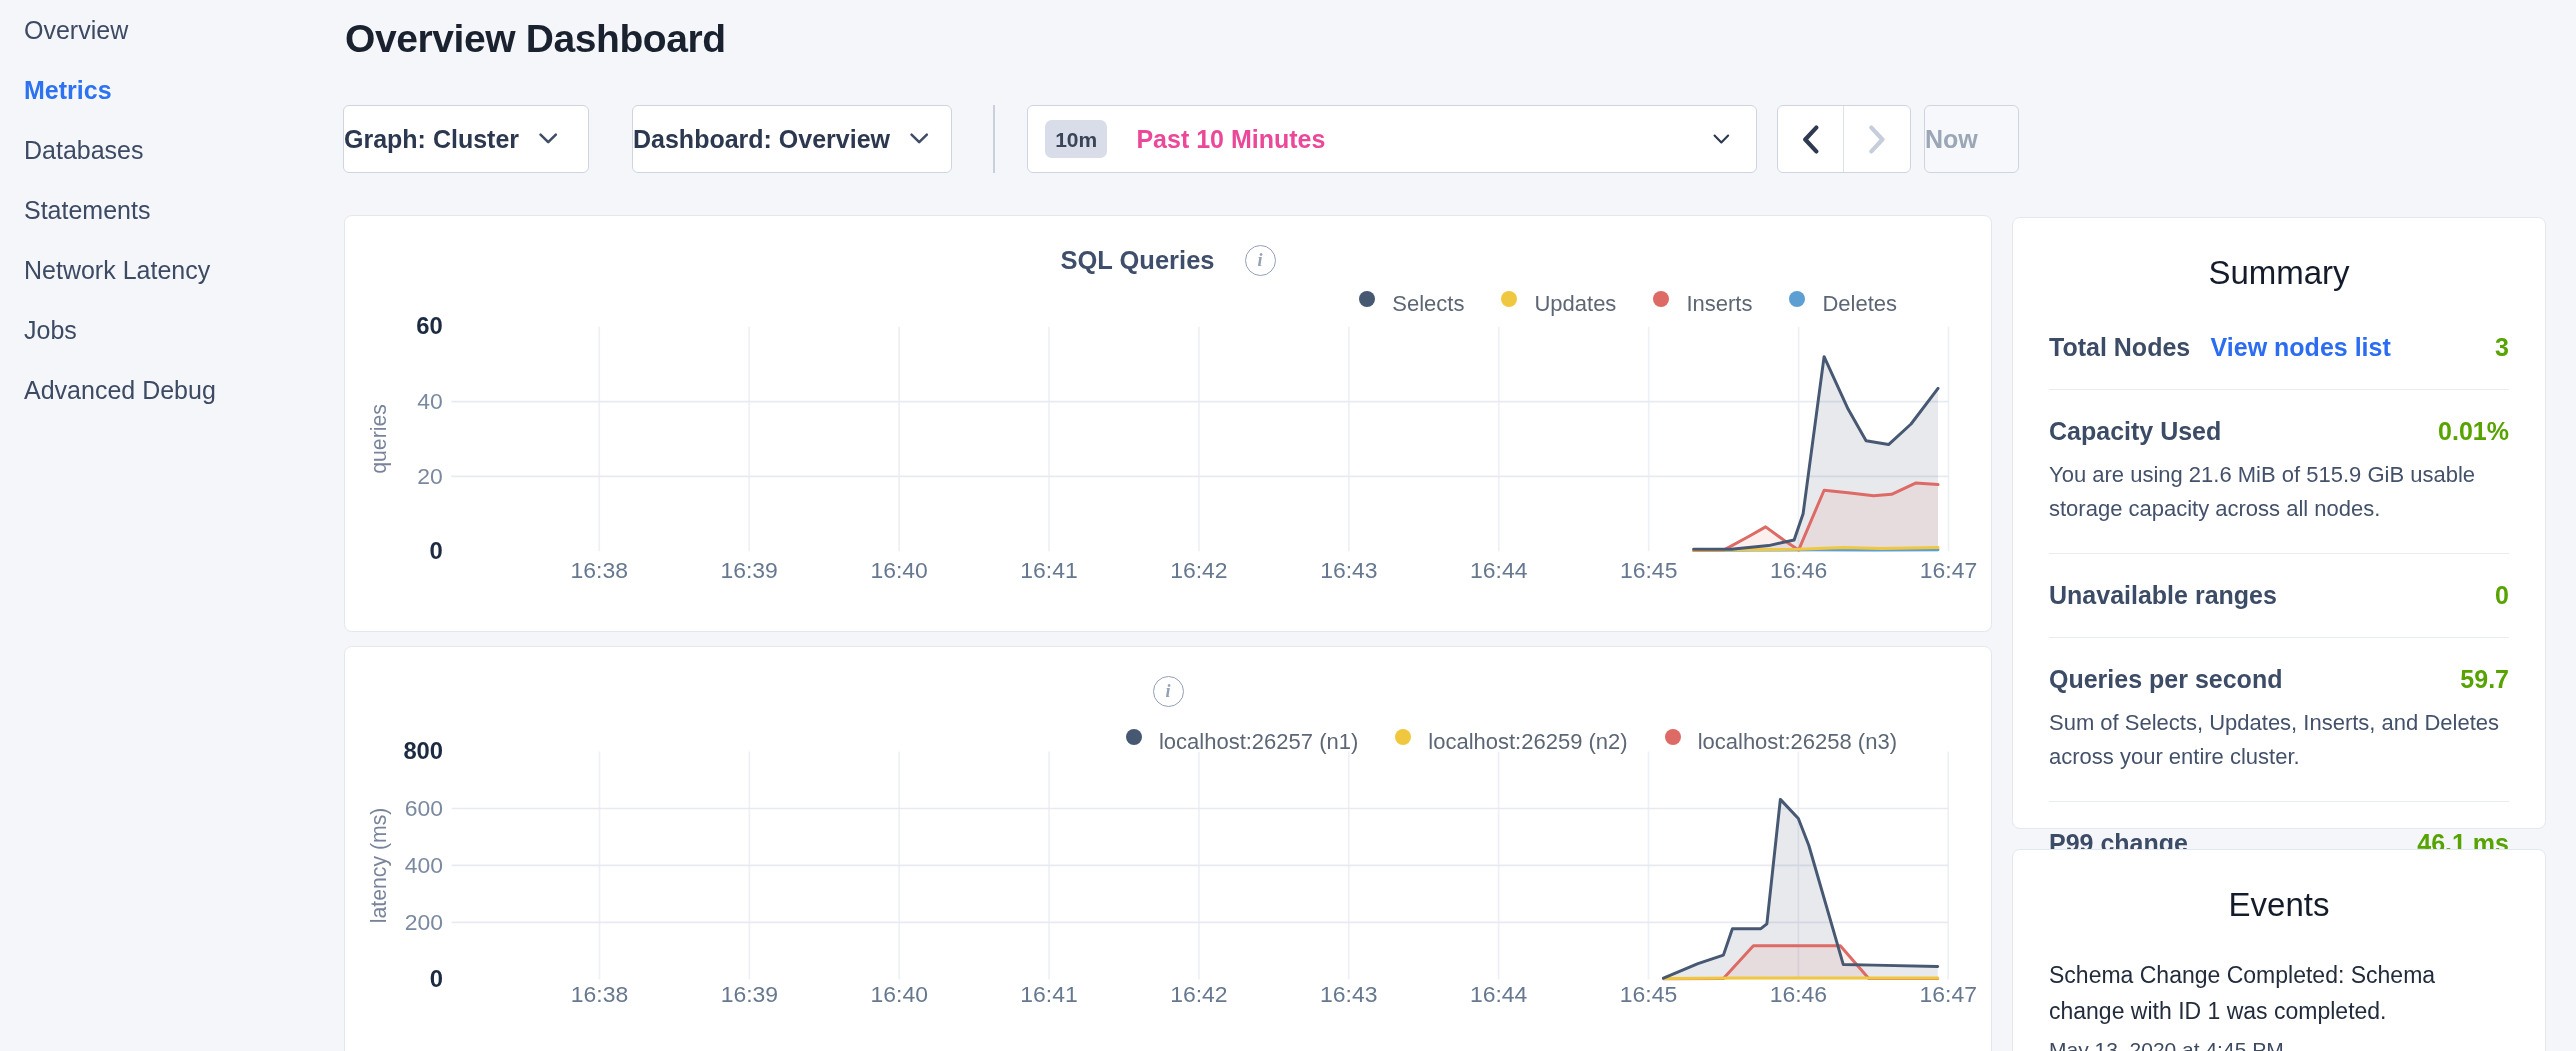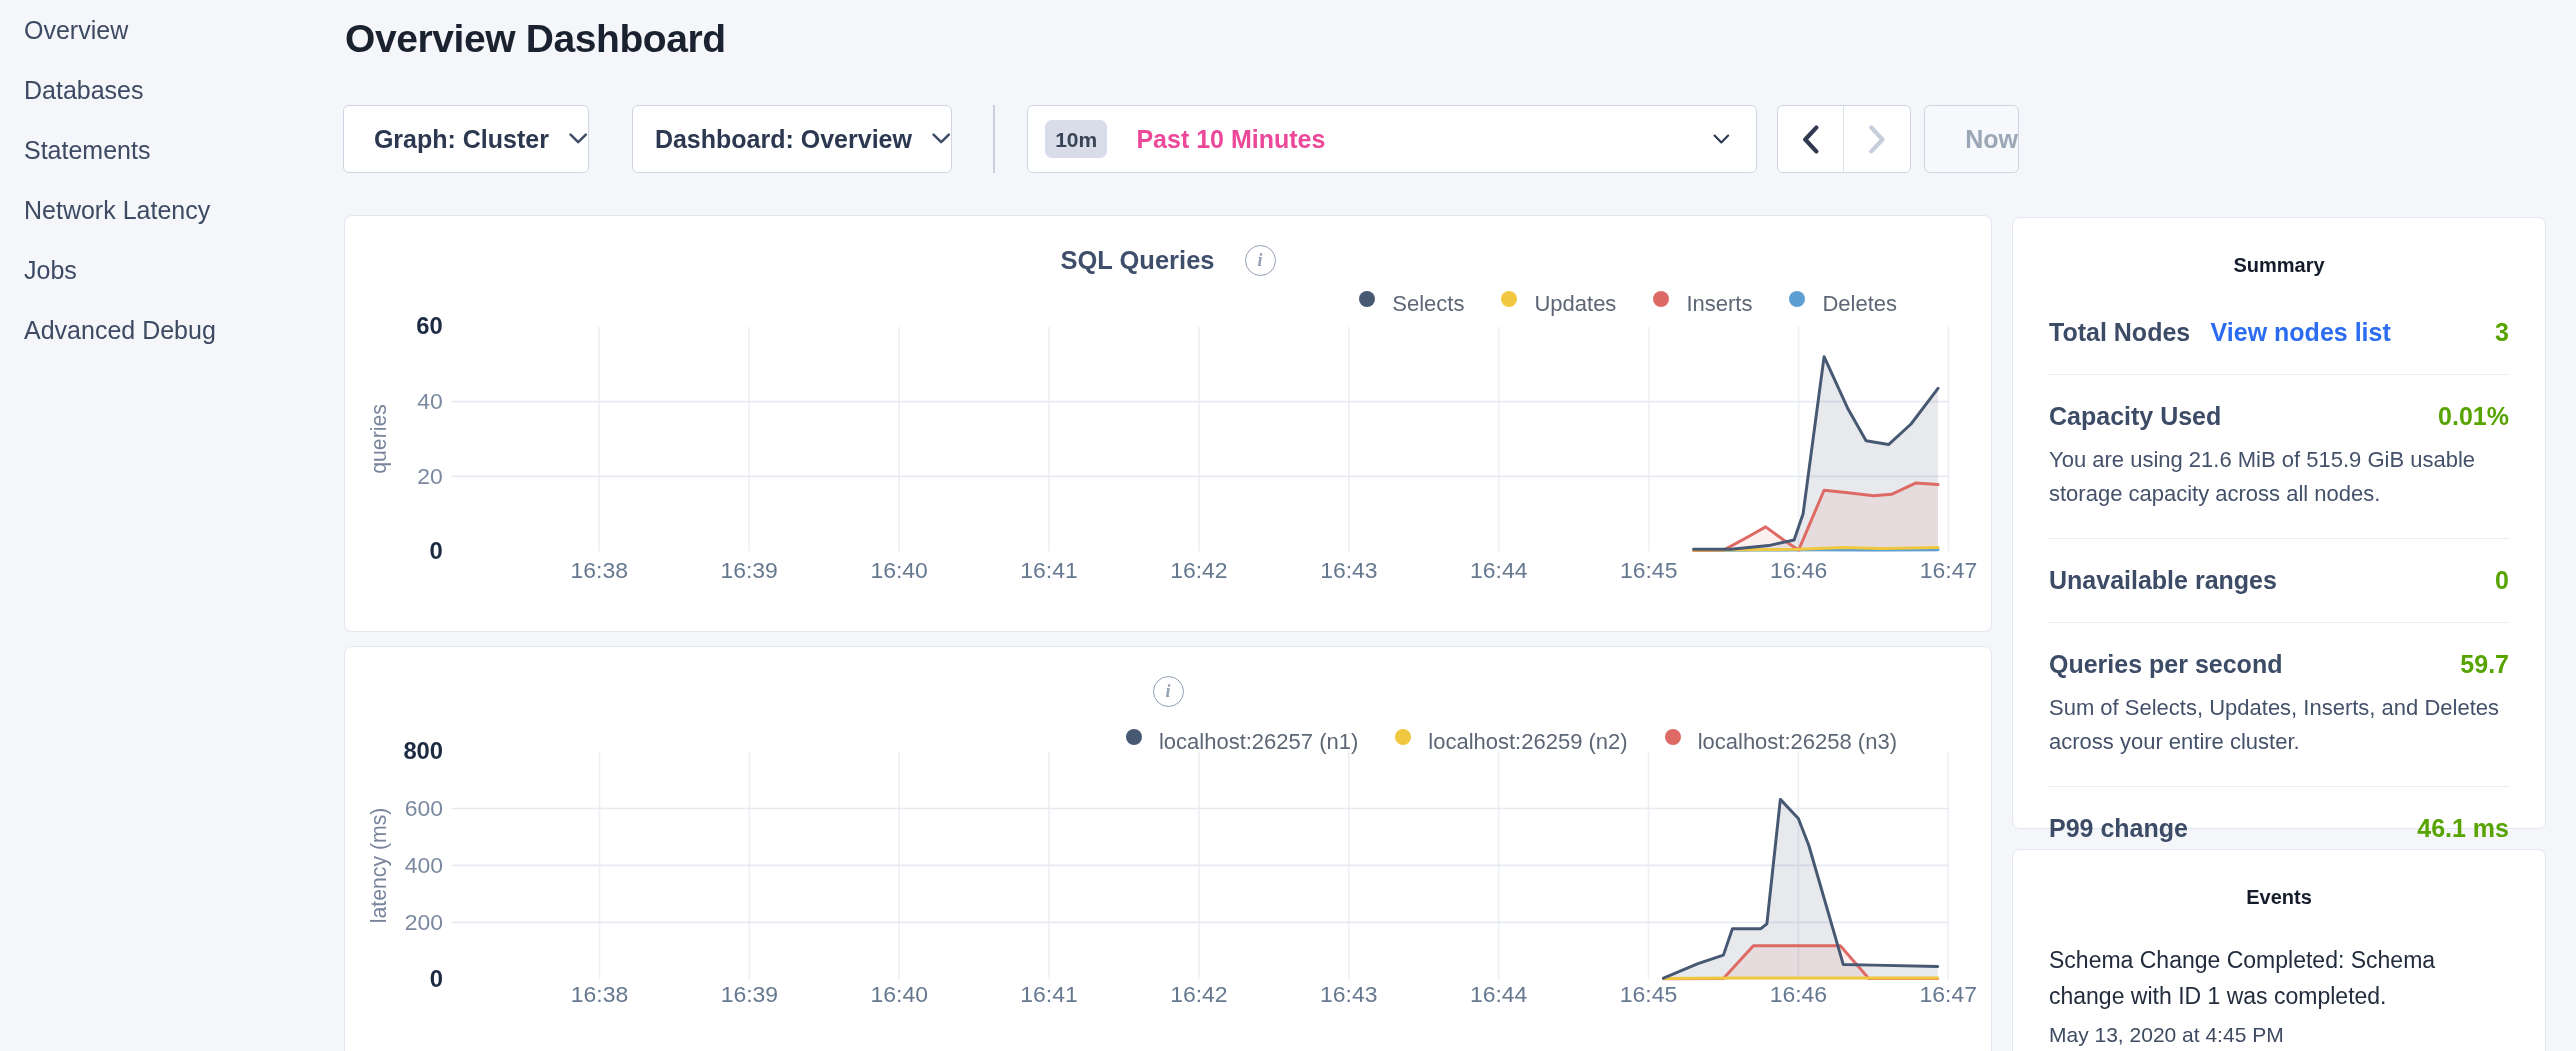--- a/index.html
+++ b/index.html
@@ -22,21 +22,21 @@
   
   .page-title {
     position:absolute; left:345px; top:17px;
     font-size:39px; font-weight:bold; color:#1a2230; letter-spacing:-0.4px;
   }
 
   .controls { position:absolute; left:0; top:105px; width:100%; height:68px; }
   .ctl {
     position:absolute; top:0; height:68px; background:#fff;
     border:1.7px solid #cfd5e0; border-radius:6px;
-    display:flex; align-items:center; justify-content:flex-end;
+    display:flex; align-items:center; justify-content:flex-start;
     font-size:25px; font-weight:bold; color:#2b3850; cursor:pointer;
   }
   .dd-graph { left:343px; width:246px; }
   .dd-dash  { left:632px; width:320px; }
   .ctl .chev { margin-left:18.7px; display:inline-flex; }
   .vdivider { position:absolute; left:993px; top:0; width:1.7px; height:68px; background:#c9cfdb; }
 
   .timebox { left:1027px; width:730px; justify-content:flex-start; padding:0 17px; }
   .time-badge {
     background:#d8dde9; color:#394456; font-size:21px; font-weight:bold;
@@ -71,40 +71,41 @@
   .legend {
     position:absolute; right:94px; display:flex; gap:37px; align-items:center;
   }
   .legend-item { display:flex; align-items:flex-start; gap:17px; font-size:22px; color:#5c6675; cursor:pointer; }
   .legend-dot { width:16px; height:16px; border-radius:50%; }
   .plot-svg { position:absolute; left:0; top:0; }
 
   svg text { font-family:"Liberation Sans", sans-serif; }
 
   
-  .panel-title { text-align:center; font-size:20px; font-weight:bold; color:#141c2b; padding-top:36px; }
+  .panel-title { text-align:center; font-size:33px; font-weight:normal; color:#141c2b; padding-top:36px; }
   .summary-body { padding:0 36px; }
   .srow-top { display:flex; align-items:baseline; gap:20.4px; }
   .slabel { font-size:25px; font-weight:bold; color:#3c4b66; }
   .slink  { font-size:25px; font-weight:bold; color:#2b6cf0; text-decoration:none; cursor:pointer; }
   .sval   { margin-left:auto; font-size:25px; font-weight:bold; color:#57a300; }
   .sdesc  { margin-top:12px; font-size:22px; line-height:1.55; color:#44516a; }
   .sdiv   { height:0.9px; background:#e9edf2; }
   .srow   { padding:27px 0; }
   .srow.first { padding-top:41px; }
 
   .events-body { padding:0 36px; }
   .event-msg { margin-top:34px; font-size:23px; line-height:1.55; color:#222c3d; }
   .event-time { margin-top:8.5px; font-size:21px; color:#3d4a60; }
 </style>
 </head>
 <body>
 
 <div class="sidebar">
   <div class="nav-item">Overview</div>
+  <div class="nav-item active">Metrics</div>
   <div class="nav-item">Databases</div>
   <div class="nav-item">Statements</div>
   <div class="nav-item">Network Latency</div>
   <div class="nav-item">Jobs</div>
   <div class="nav-item">Advanced Debug</div>
 </div>
 
 <h1 class="page-title">Overview Dashboard</h1>
 
 <div class="controls">

